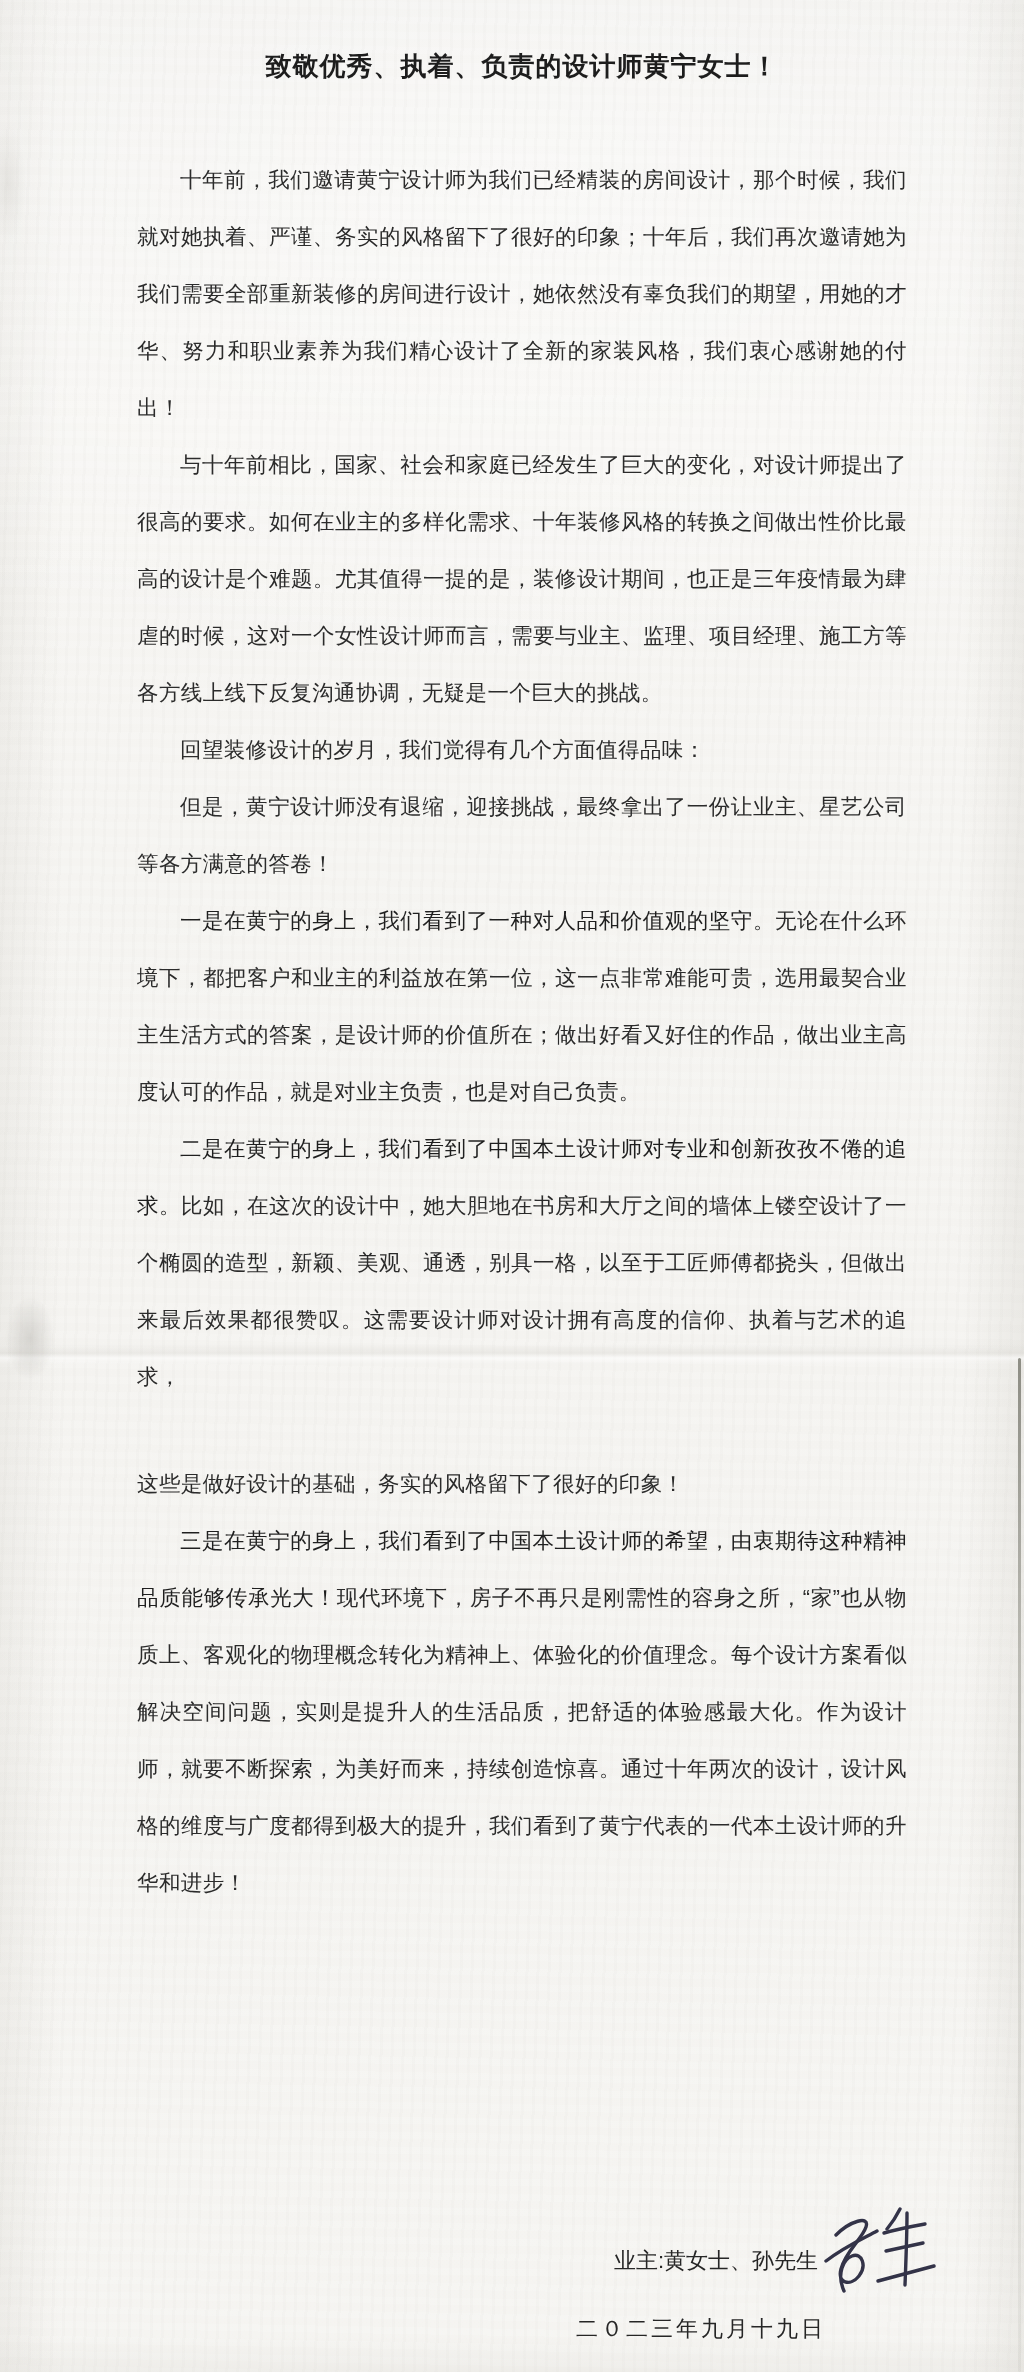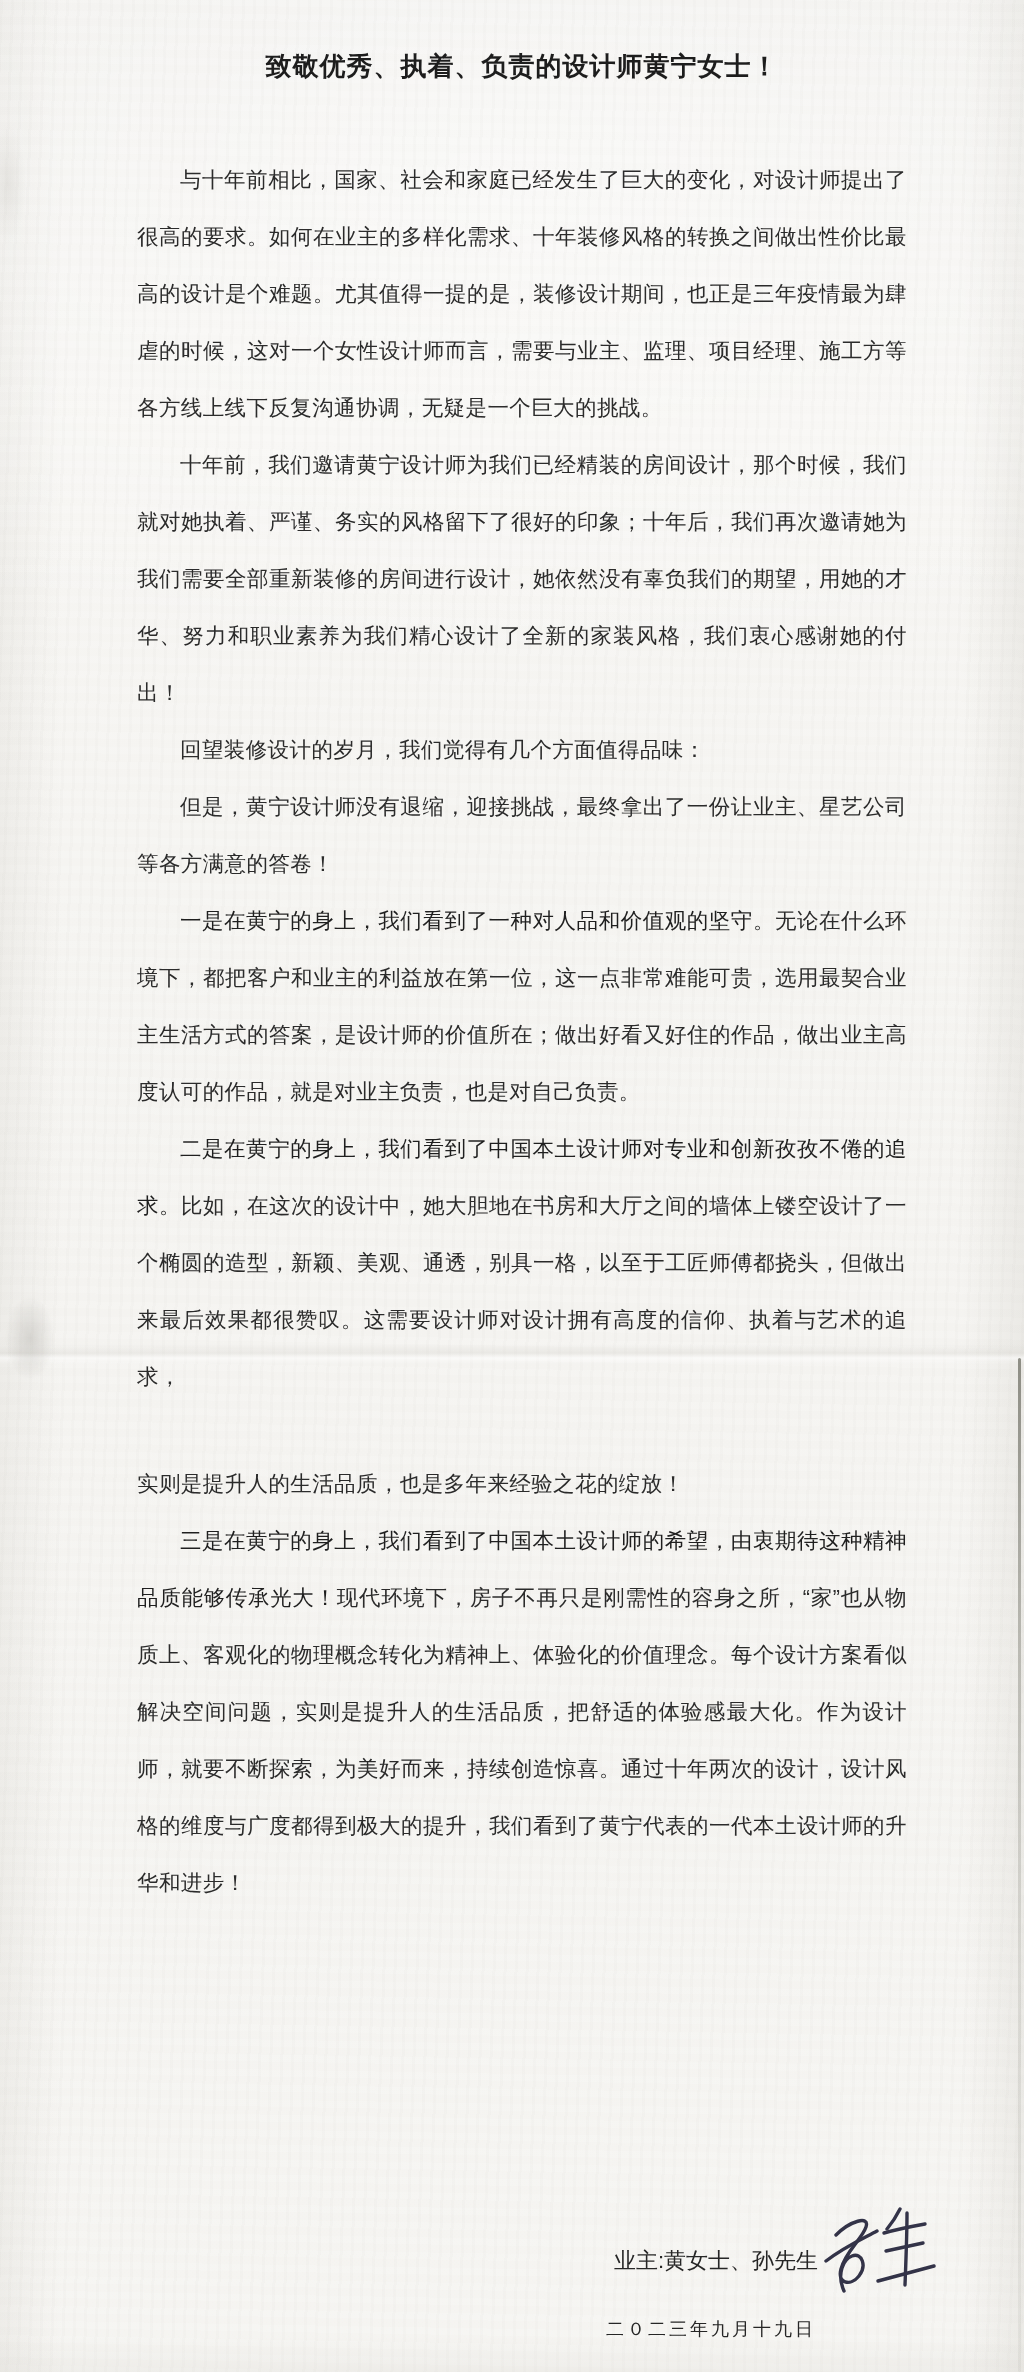--- a/index.html
+++ b/index.html
@@ -35,22 +35,22 @@
   .block-p1{top:152px;}
   .block-p2{top:1456px;}
   .para{margin:0;}
   .indent{text-indent:2em;}
   .para strong{font-weight:400;color:#1f1f1f;}
   .sig-owners{
     position:absolute;left:614px;top:2246px;width:220px;
     font-size:22px;line-height:30px;color:#262626;white-space:nowrap;
   }
   .sig-date{
-    position:absolute;left:606px;top:2314px;width:280px;
-    font-size:18px;line-height:30px;letter-spacing:3px;color:#262626;white-space:nowrap;
+    position:absolute;left:576px;top:2314px;width:280px;
+    font-size:22px;line-height:30px;letter-spacing:3px;color:#262626;white-space:nowrap;
   }
   .sig-hand{
     position:absolute;left:820px;top:2196px;width:130px;height:112px;
   }
   
   .crease-pagebreak{
     position:absolute;left:0;top:1344px;width:1024px;height:20px;
     background:linear-gradient(180deg, rgba(255,255,255,0), rgba(205,203,197,.28) 45%, rgba(255,255,255,.5) 70%, rgba(255,255,255,0));
     pointer-events:none;
   }
@@ -78,38 +78,38 @@
 </head>
 <body>
 
 <div class="scan">
   <div class="texture"></div>
 
   <div>
     <div class="title">致敬优秀、执着、负责的设计师黄宁女士！</div>
 
     <div class="bodyblock block-p1">
+      <p class="para indent">十年前，我们邀请黄宁设计师为我们已经精装的房间设计，那个时候，我们就对她执着、严谨、务实的风格留下了很好的印象；十年后，我们再次邀请她为我们需要全部重新装修的房间进行设计，她依然没有辜负我们的期望，用她的才华、努力和职业素养为我们精心设计了全新的家装风格，我们衷心感谢她的付出！</p>
       <p class="para indent">与十年前相比，国家、社会和家庭已经发生了巨大的变化，对设计师提出了很高的要求。如何在业主的多样化需求、十年装修风格的转换之间做出性价比最高的设计是个难题。尤其值得一提的是，装修设计期间，也正是三年疫情最为肆虐的时候，这对一个女性设计师而言，需要与业主、监理、项目经理、施工方等各方线上线下反复沟通协调，无疑是一个巨大的挑战。</p>
-      <p class="para indent">十年前，我们邀请黄宁设计师为我们已经精装的房间设计，那个时候，我们就对她执着、严谨、务实的风格留下了很好的印象；十年后，我们再次邀请她为我们需要全部重新装修的房间进行设计，她依然没有辜负我们的期望，用她的才华、努力和职业素养为我们精心设计了全新的家装风格，我们衷心感谢她的付出！</p>
       <p class="para indent">回望装修设计的岁月，我们觉得有几个方面值得品味：</p>
       <p class="para indent">但是，黄宁设计师没有退缩，迎接挑战，最终拿出了一份让业主、星艺公司等各方满意的答卷！</p>
       <p class="para indent"><strong>一是在黄宁的身上，我们看到了一种对人品和价值观的坚守。</strong><span>无论在什么环境下，都把客户和业主的利益放在第一位，这一点非常难能可贵，选用最契合业主生活方式的答案，是设计师的价值所在；做出好看又好住的作品，做出业主高度认可的作品，就是对业主负责，也是对自己负责。</span></p>
       <p class="para indent"><strong>二是在黄宁的身上，我们看到了中国本土设计师对专业和创新孜孜不倦的追求。</strong><span>比如，在这次的设计中，她大胆地在书房和大厅之间的墙体上镂空设计了一个椭圆的造型，新颖、美观、通透，别具一格，以至于工匠师傅都挠头，但做出来最后效果都很赞叹。这需要设计师对设计拥有高度的信仰、执着与艺术的追求，</span></p>
     </div>
   </div>
 
   <div class="crease-pagebreak"></div>
   <div class="smudge-left"></div>
   <div class="smudge-topleft"></div>
   <div class="edge-line-right"></div>
   <div class="edge-shadow-bottom"></div>
 
   <div>
     <div class="bodyblock block-p2">
-      <p class="para">实则是提升人的生活品质，也是多年来经验之花的绽放！</p>
+      <p class="para">这些是做好设计的基础，务实的风格留下了很好的印象！</p>
       <p class="para indent"><strong>三是在黄宁的身上，我们看到了中国本土设计师的希望，由衷期待这种精神品质能够传承光大！</strong><span>现代环境下，房子不再只是刚需性的容身之所，“家”也从物质上、客观化的物理概念转化为精神上、体验化的价值理念。每个设计方案看似解决空间问题，实则是提升人的生活品质，把舒适的体验感最大化。作为设计师，就要不断探索，为美好而来，持续创造惊喜。通过十年两次的设计，设计风格的维度与广度都得到极大的提升，我们看到了黄宁代表的一代本土设计师的升华和进步！</span></p>
     </div>
 
     <div class="sig-owners">业主:黄女士、孙先生</div>
 
     <svg class="sig-hand" viewBox="0 0 130 110" fill="none">
       <g stroke="#23233a" stroke-width="3.4" stroke-linecap="round" stroke-linejoin="round" opacity="0.92">
 
         <path d="M16 38 C30 24, 50 18, 46 30 C42 42, 26 54, 21 72 C17 86, 30 90, 39 79 C47 69, 42 55, 32 59 C24 62, 16 76, 24 94"></path>
         <path d="M6 64 C24 50, 42 42, 57 34"></path>

